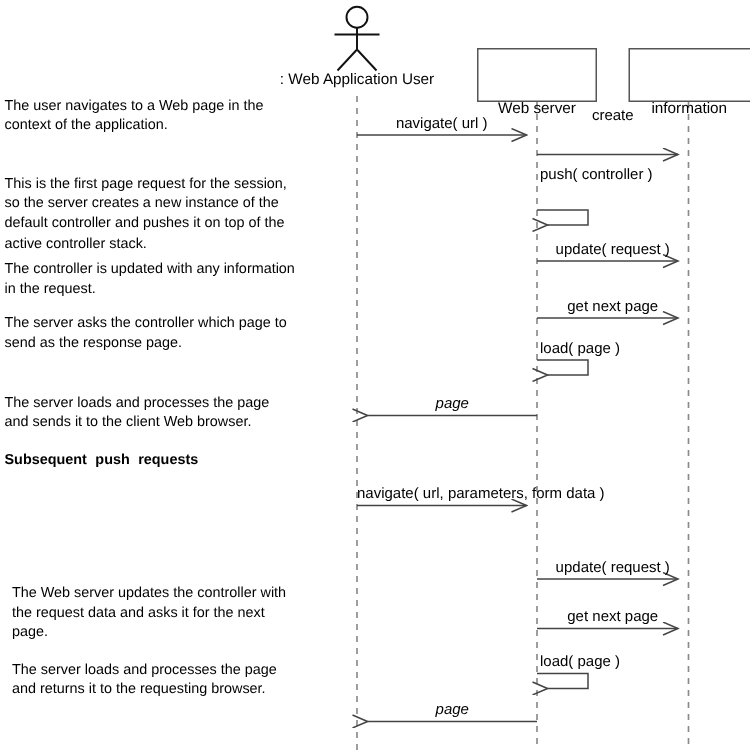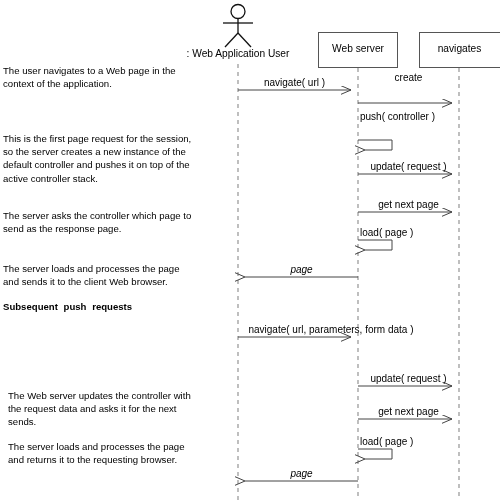--- a/index.html
+++ b/index.html
@@ -46,20 +46,21 @@
     text-align: center;
     color: #000;
     white-space: nowrap;
   }
   .box-label {
     position: absolute;
     font-size: 10.2px;
     text-align: center;
     color: #000;
     white-space: nowrap;
+    margin-top: 24px;
   }
   .msg-label {
     position: absolute;
     font-size: 10px;
     color: #000;
     white-space: nowrap;
     text-align: center;
   }
   .msg-label.italic {
     font-style: italic;
@@ -126,64 +127,66 @@
       <path d="M358,449 L392,449 L392,459 L365,459" marker-end="url(#openarrowrev)"></path>
 
       <line x1="358" y1="481" x2="245" y2="481" marker-end="url(#openarrowrev)"></line>
     </g>
   </svg>
 
   <div class="lifeline-label" style="left:168px; top:48px; width:140px;">: Web Application User</div>
 
   <div class="box-label" style="left:318px; top:43px; width:80px;">Web server</div>
 
-  <div class="box-label" style="left:419px; top:43px; width:81px;">navigates</div>
+  <div class="box-label" style="left:419px; top:43px; width:81px;">information</div>
 
   <div class="msg-label" style="left:238px; top:77px; width:113px;">navigate( url )</div>
 
   <div class="msg-label" style="left:358px; top:72px; width:101px;">create</div>
 
   <div class="msg-label" style="left:360px; top:111px; width:120px; text-align:left;">push( controller )</div>
 
   <div class="msg-label" style="left:358px; top:161px; width:101px;">update( request )</div>
 
   <div class="msg-label" style="left:358px; top:199px; width:101px;">get next page</div>
 
   <div class="msg-label" style="left:360px; top:227px; width:120px; text-align:left;">load( page )</div>
 
   <div class="msg-label italic" style="left:245px; top:264px; width:113px;">page</div>
 
-  <div class="msg-label" style="left:238px; top:324px; width:186px; text-align:center;">navigate( url, parameters, form data )</div>
+  <div class="msg-label" style="left:238px; top:324px; width:186px; text-align:left;">navigate( url, parameters, form data )</div>
 
   <div class="msg-label" style="left:358px; top:373px; width:101px;">update( request )</div>
 
   <div class="msg-label" style="left:358px; top:406px; width:101px;">get next page</div>
 
   <div class="msg-label" style="left:360px; top:436px; width:120px; text-align:left;">load( page )</div>
 
   <div class="msg-label italic" style="left:245px; top:468px; width:113px;">page</div>
 
   <div class="note-text" style="top:64px;">The user navigates to a Web page in the
 context of the application.</div>
 
-  <div class="note-text" style="top:132px;">This is the first page request for the session,
+  <div class="note-text" style="top:116px;">This is the first page request for the session,
 so the server creates a new instance of the
 default controller and pushes it on top of the
 active controller stack.</div>
 
+  <div class="note-text" style="top:173px;">The controller is updated with any information
+in the request.</div>
 
   <div class="note-text" style="top:209px;">The server asks the controller which page to
 send as the response page.</div>
 
   <div class="note-text" style="top:262px;">The server loads and processes the page
 and sends it to the client Web browser.</div>
 
   <div class="note-text heading" style="top:300px;">Subsequent  push  requests</div>
 
 
   <div class="note-text" style="top:389px; left:8px; width:212px;">The Web server updates the controller with
 the request data and asks it for the next
-sends.</div>
+page.</div>
 
   <div class="note-text" style="top:440px; left:8px; width:212px;">The server loads and processes the page
 and returns it to the requesting browser.</div>
 
 </div>
 
 </body></html>

